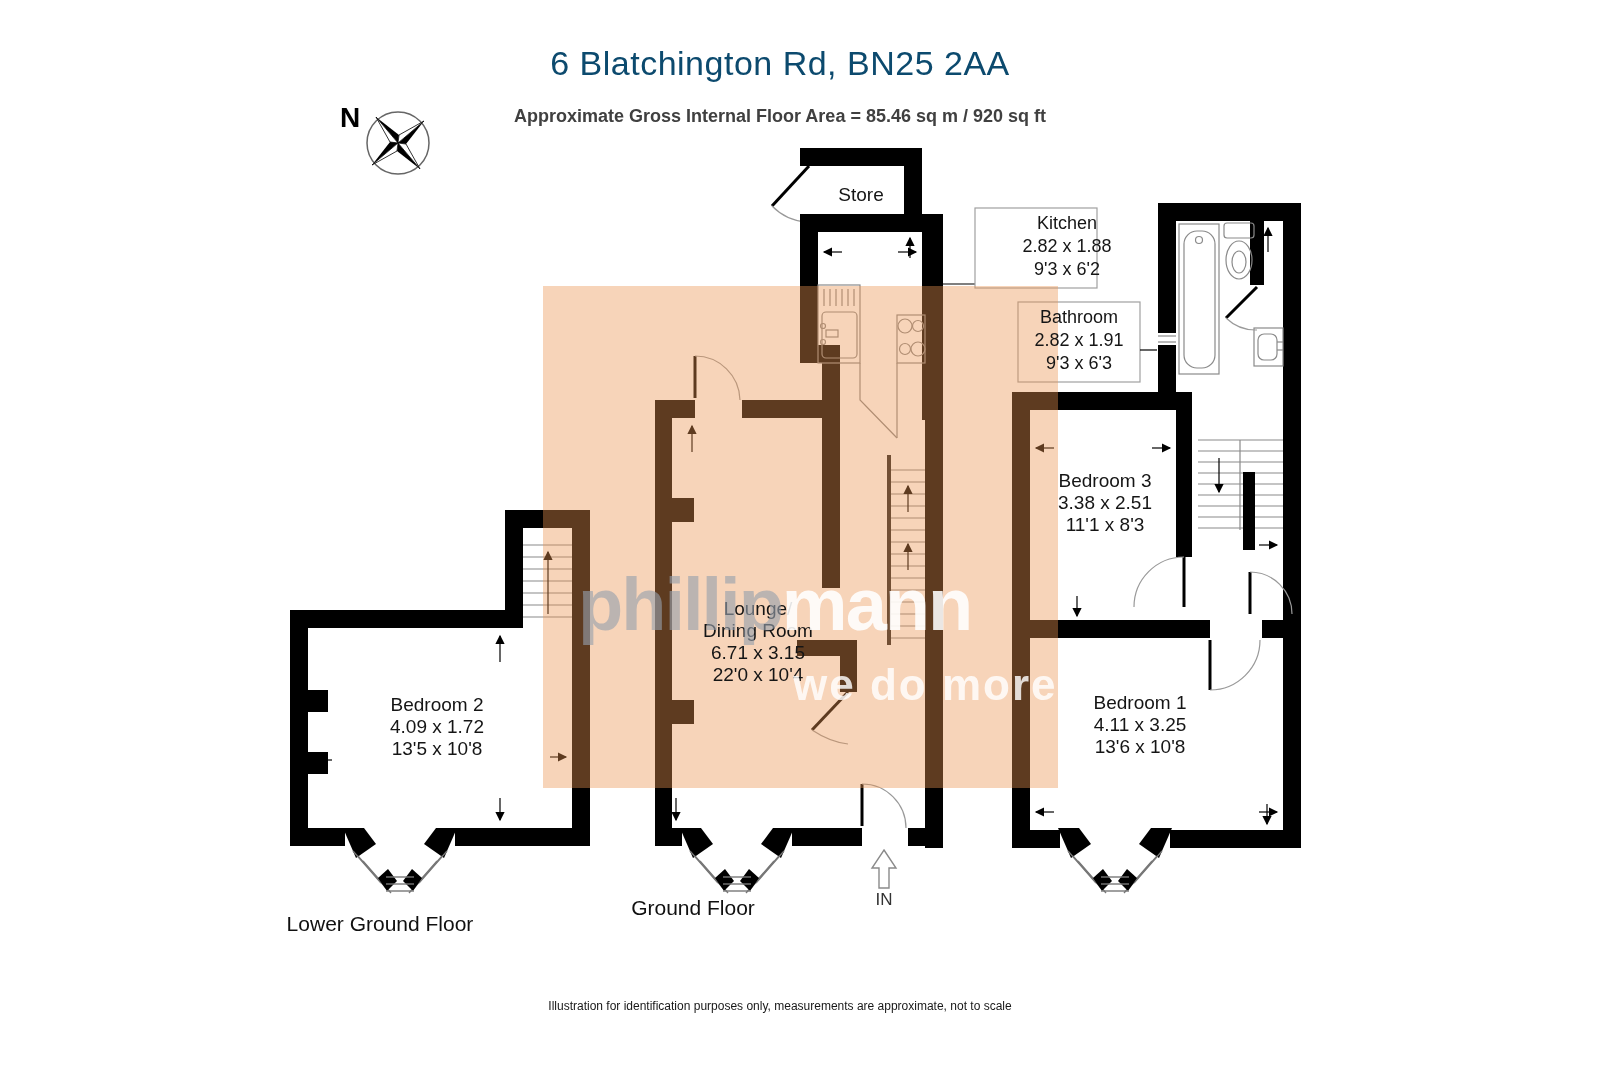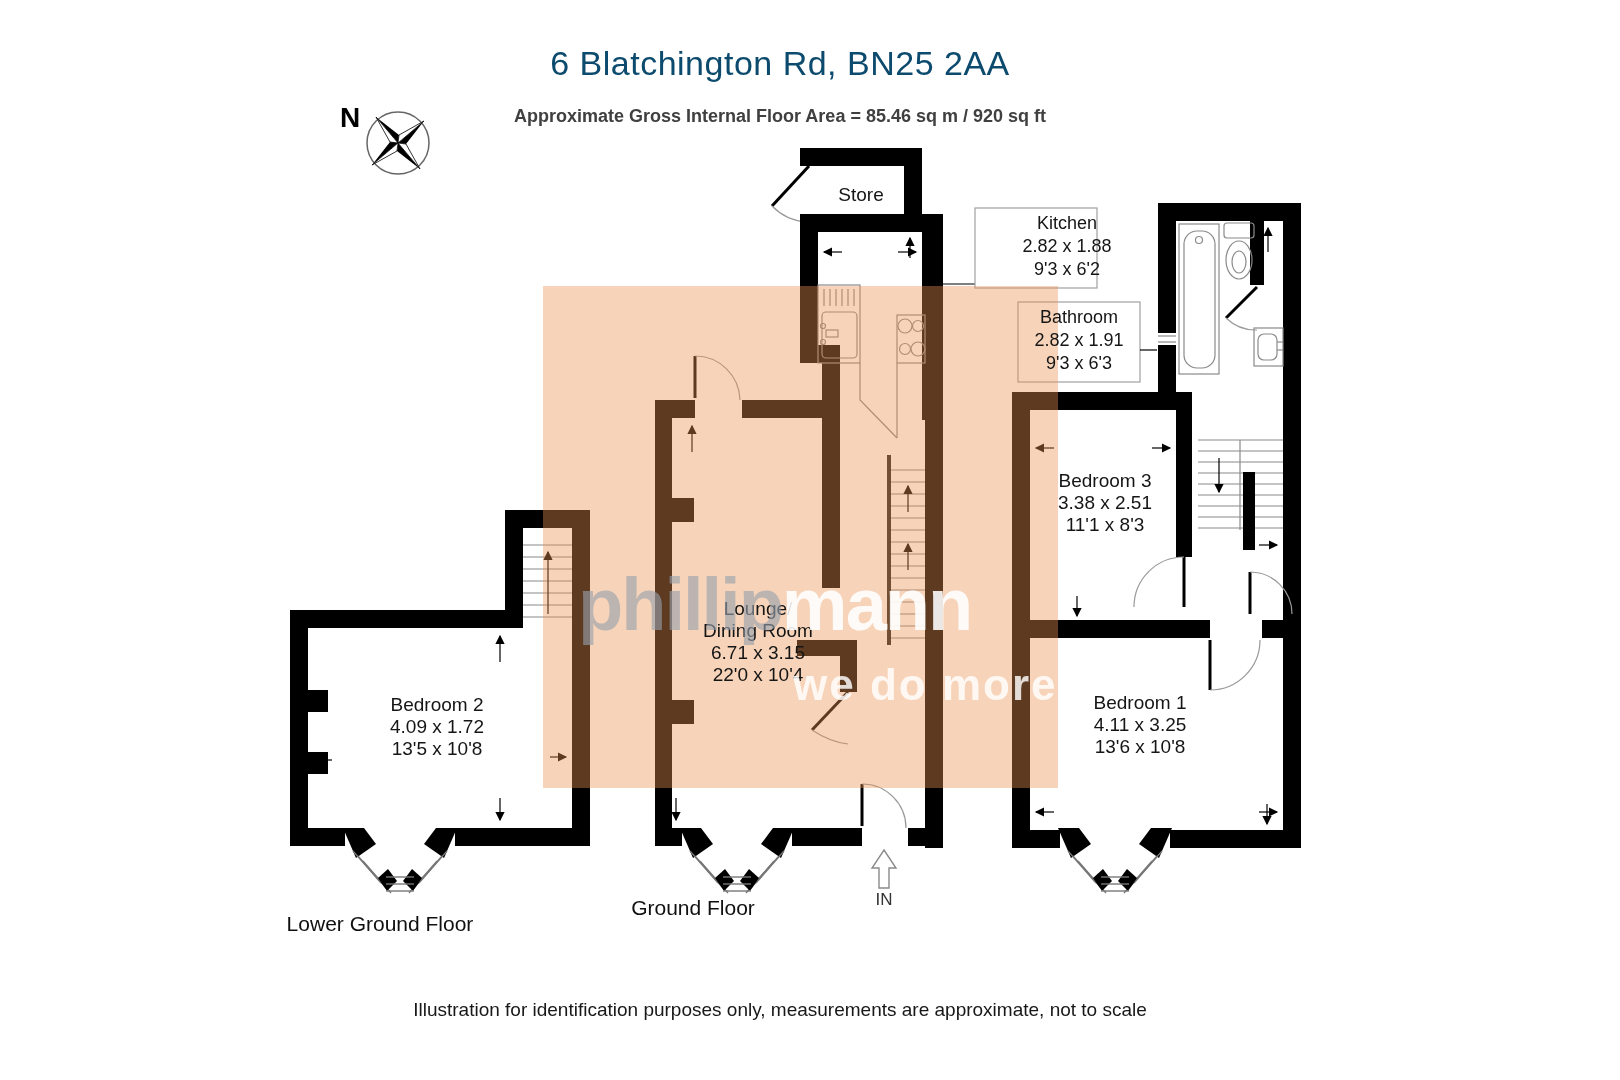--- a/index.html
+++ b/index.html
@@ -5,21 +5,21 @@
   html,body{margin:0;padding:0;background:#fff;}
   #stage{position:relative;width:1620px;height:1080px;background:#fff;overflow:hidden;
          font-family:"Liberation Sans", sans-serif;color:#111;}
   .lbl{position:absolute;text-align:center;line-height:22px;font-size:19px;color:#151515;}
   .lbl span{display:block;}
   .title{position:absolute;left:0;width:1560px;text-align:center;top:44px;
          font-size:34px;font-weight:400;letter-spacing:0.5px;color:#0c4a6e;}
   .subtitle{position:absolute;left:0;width:1560px;text-align:center;top:92px;
             font-size:18px;font-weight:bold;color:#404040;margin-top:14px;}
   .footer{position:absolute;left:0;width:1560px;text-align:center;top:999px;
-          font-size:19px;color:#181818;}
+          font-size:12px;color:#181818;}
   .floorname{position:absolute;text-align:center;font-size:21px;color:#101010;width:300px;}
   .north{position:absolute;left:340px;top:102px;font-size:28px;font-weight:bold;color:#000;}
   .inlbl{position:absolute;left:864px;top:890px;width:40px;text-align:center;
          font-size:17px;color:#333;}
   .boxlbl{line-height:23px;font-size:18px;}
   .wm{position:absolute;left:578px;top:568px;width:520px;white-space:nowrap;
       font-size:74px;font-weight:bold;letter-spacing:-2px;line-height:74px;}
   .wm .p1{color:rgba(150,159,173,0.62);}
   .wm .p2{color:rgba(255,255,255,0.88);}
   .wm2{position:absolute;left:793px;top:660px;white-space:nowrap;font-size:44px;

